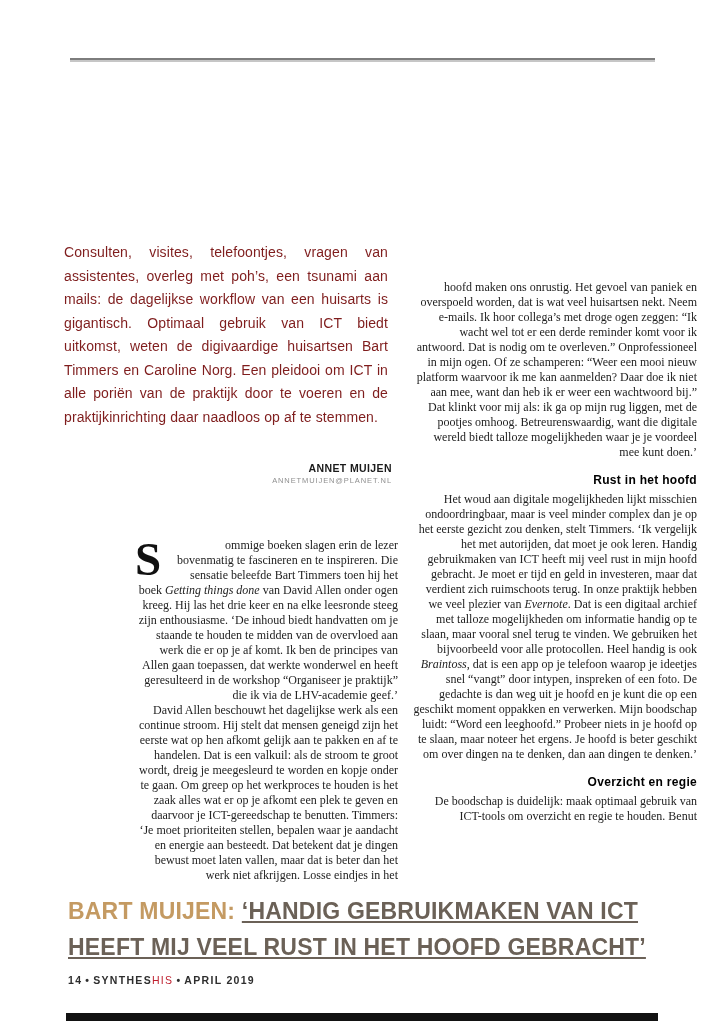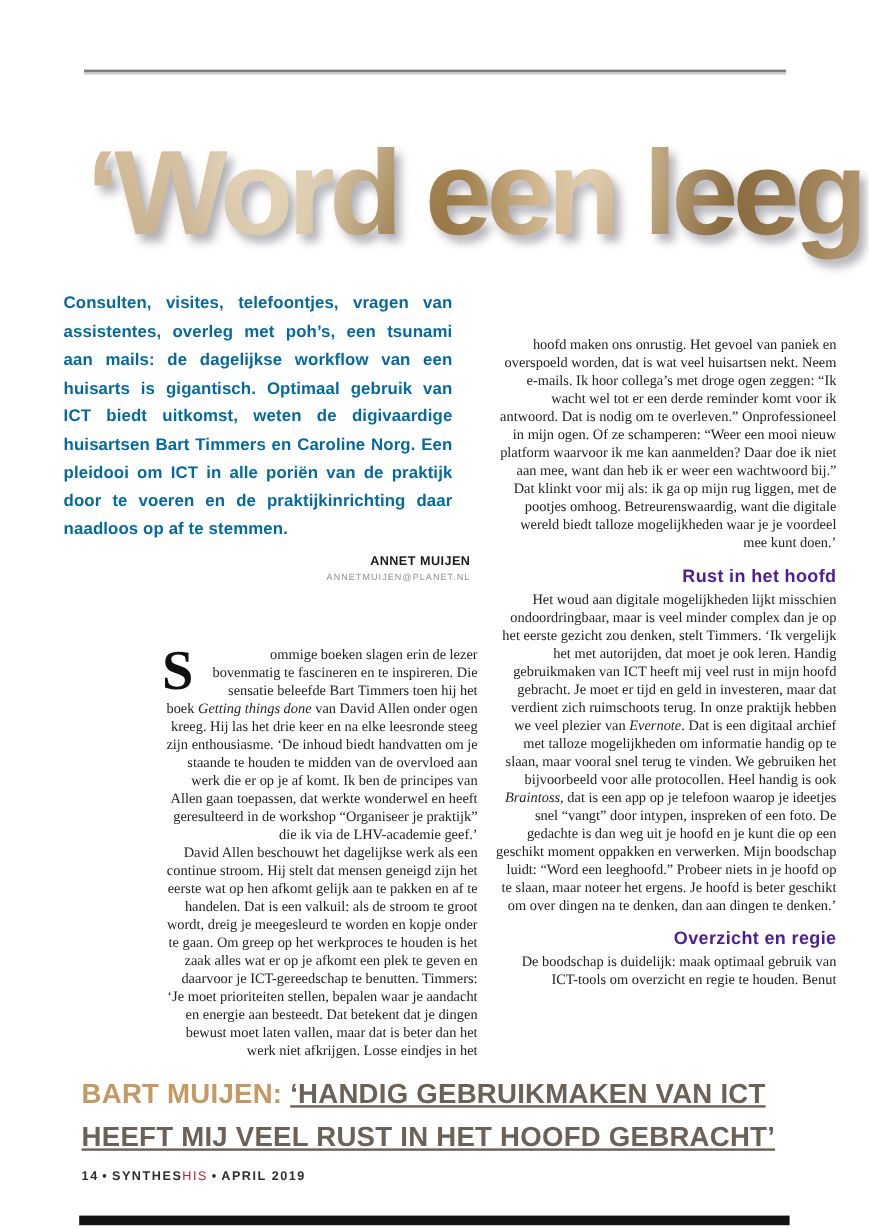--- a/index.html
+++ b/index.html
@@ -37,25 +37,25 @@
       linear-gradient(105deg, #cdb28a 0%, #b2946a 15%, #dbc8a6 30%, #a98852 48%, #cfb68e 64%, #9a7c4e 82%, #c5aa81 100%);
     -webkit-background-clip: text;
     background-clip: text;
     color: transparent;
     filter: drop-shadow(5px 6px 4px rgba(75,75,90,0.45));
   }
 
   
   .intro {
     position: absolute;
-    left: 53px; top: 241px;
+    left: 64px; top: 241px;
     width: 324px;
-    color: #0369a1;
+    color: #7f1d1d;
     font-size: 14px;
-    font-weight: 700;
+    font-weight: 400;
     line-height: 23.5px;
     text-align: justify;
     letter-spacing: 0.1px;
   }
 
   .byline {
     position: absolute;
     left: 68px; top: 462px;
     width: 324px;
     text-align: right;
@@ -102,23 +102,23 @@
     font-family: "Liberation Serif", serif;
     font-weight: 700;
     font-size: 47px;
     line-height: 38px;
     padding: 2px 6px 0 0;
     color: #111111;
   }
 
   .section-heading {
     font-family: "Liberation Sans", sans-serif;
-    font-size: 15px;
+    font-size: 12px;
     font-weight: 700;
-    color: #4c1d95;
+    color: #000000;
     letter-spacing: 0.3px;
     margin: 13px 0 4px 0;
   }
 
   
   .pull-quote {
     position: absolute;
     left: 68px; top: 893px;
     width: 605px;
     font-size: 23px;
@@ -148,21 +148,20 @@
     background: #121212;
   }
 </style>
 </head>
 <body>
 
 <div class="page">
 
   <div class="top-rule"></div>
 
-  <div class="headline">‘Word een leeg</div>
 
   <div class="intro">Consulten, visites, telefoontjes, vragen van assistentes, overleg met poh’s, een tsunami aan mails: de dagelijkse workflow van een huisarts is gigantisch. Optimaal gebruik van ICT biedt uitkomst, weten de digivaardige huisartsen Bart Timmers en Caroline Norg. Een pleidooi om ICT in alle poriën van de praktijk door te voeren en de praktijkinrichting daar naadloos op af te stemmen.</div>
 
   <div class="byline">
     <div class="author">ANNET MUIJEN</div>
     <div class="email">ANNETMUIJEN@PLANET.NL</div>
   </div>
 
   <div class="col-left body-text">
     <p><span class="drop-cap">S</span><span><span>ommige boeken slagen erin de lezer bovenmatig te fascineren en te inspireren. Die sensatie beleefde Bart Timmers toen hij het boek </span><span class="it">Getting things done</span><span> van David Allen onder ogen kreeg. Hij las het drie keer en na elke leesronde steeg zijn enthousiasme. ‘De inhoud biedt handvatten om je staande te houden te midden van de overvloed aan werk die er op je af komt. Ik ben de principes van Allen gaan toepassen, dat werkte wonderwel en heeft geresulteerd in de workshop “Organiseer je praktijk” die ik via de LHV-academie geef.’</span></span></p>

